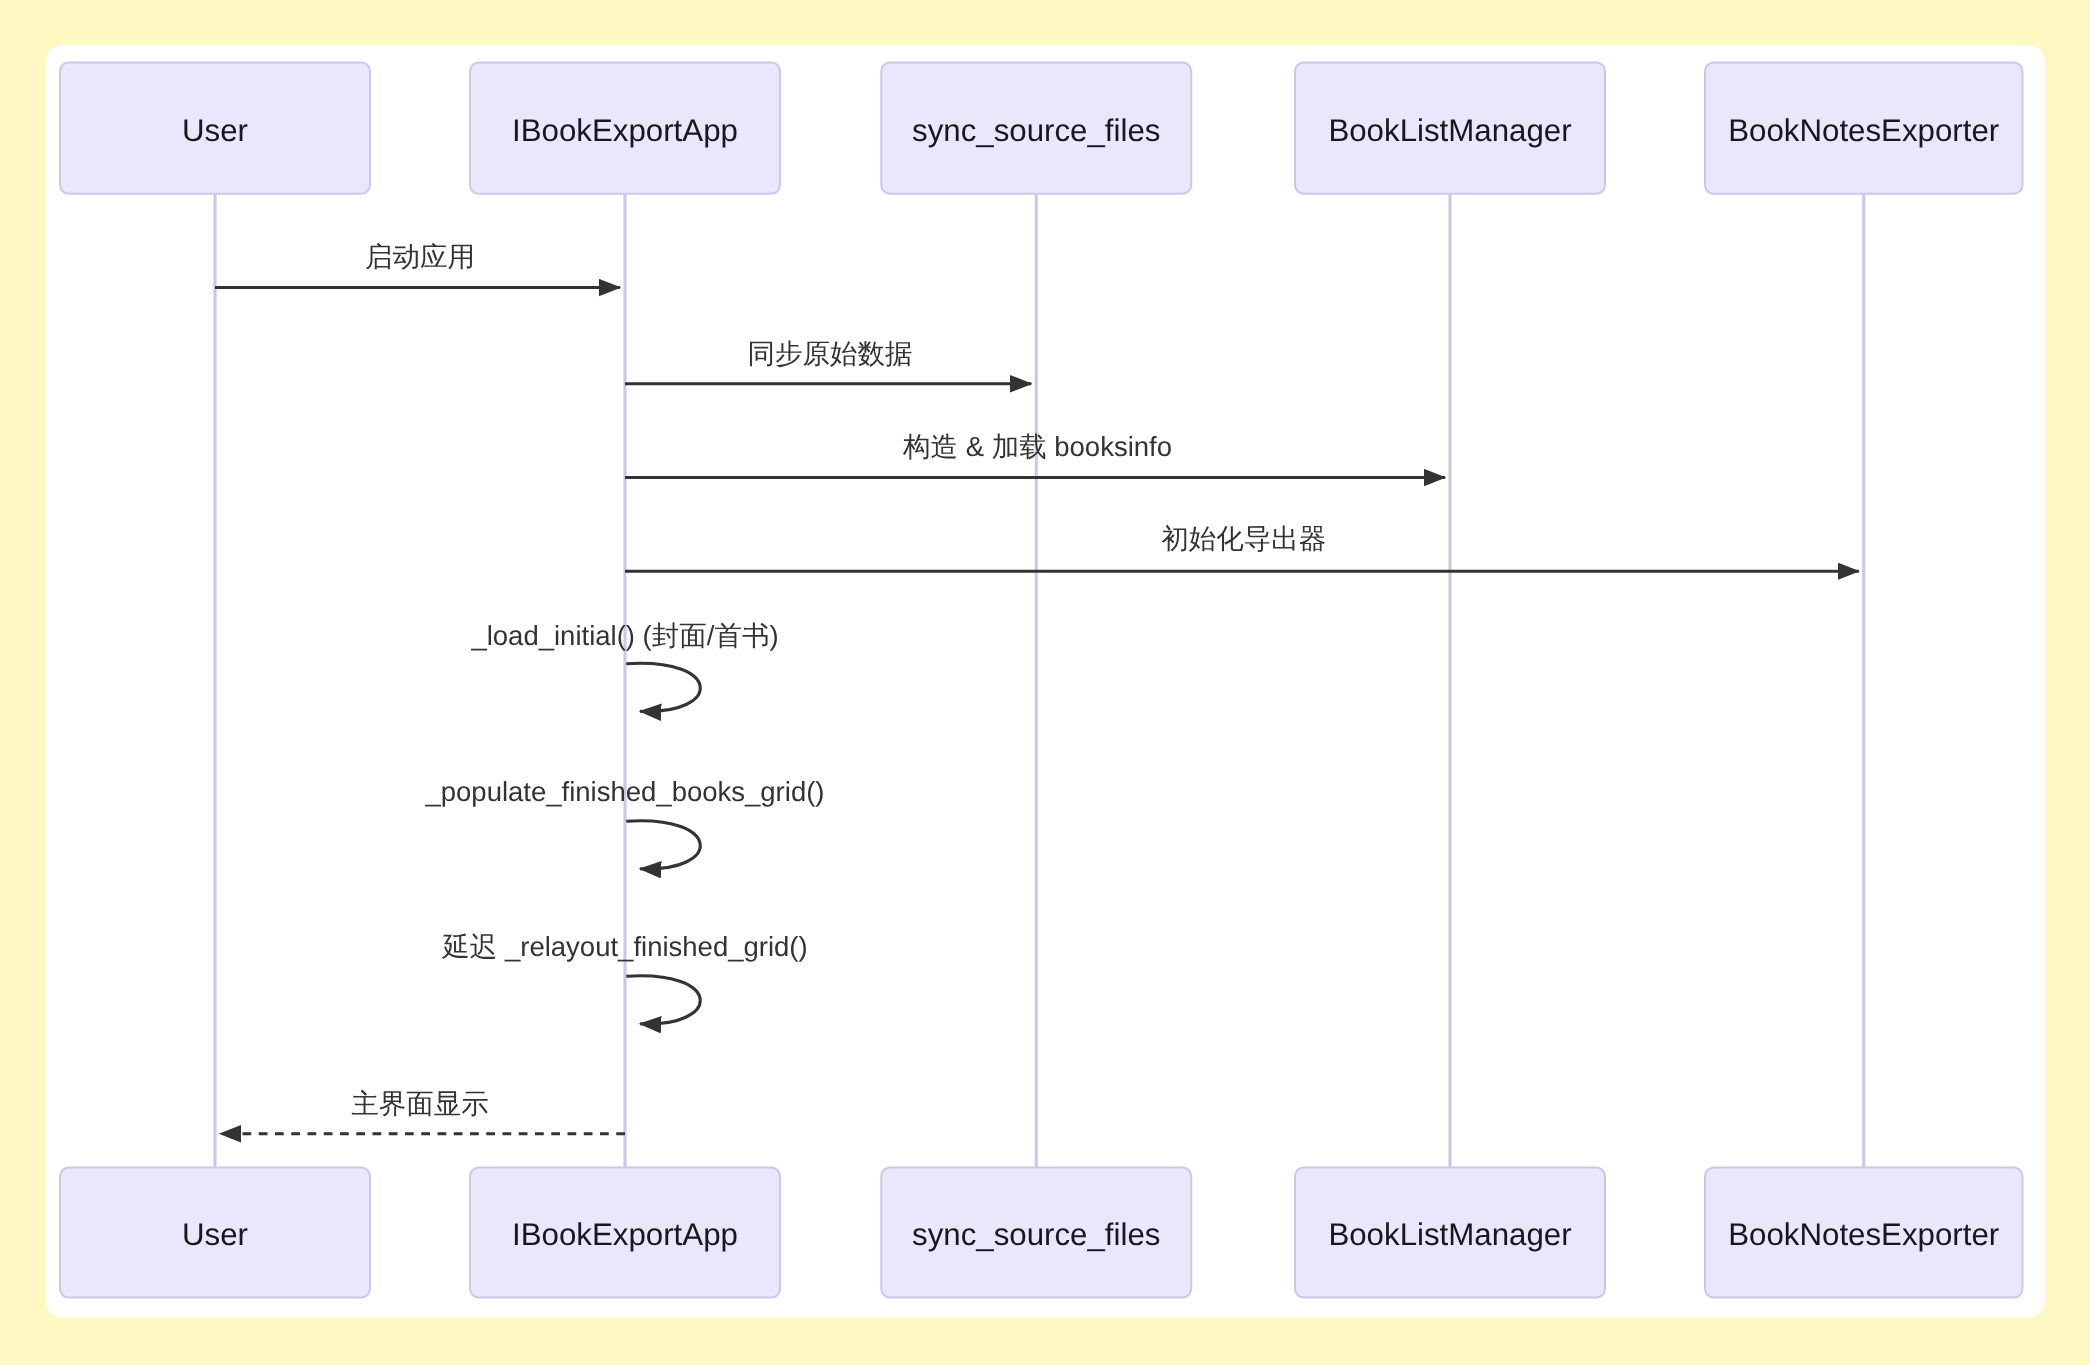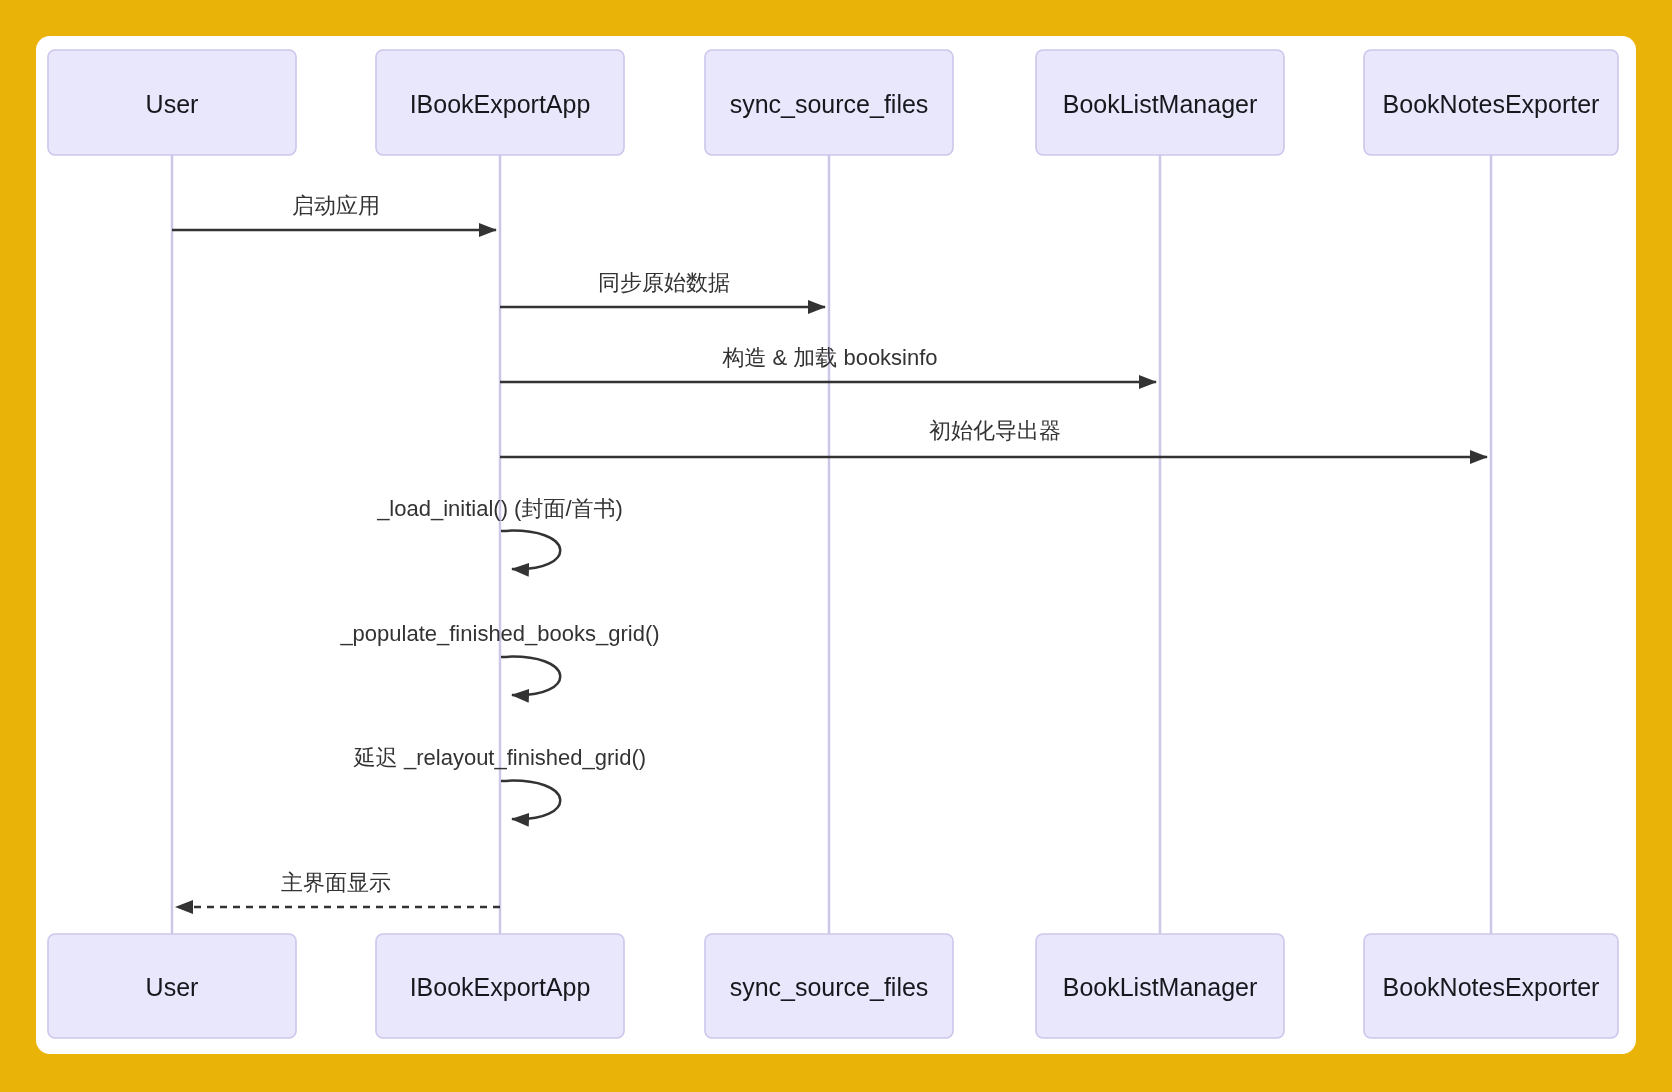--- a/index.html
+++ b/index.html
@@ -8,21 +8,21 @@
     background: #000000;
     width: 1672px;
     height: 1092px;
     overflow: hidden;
     font-family: "Liberation Sans", sans-serif;
   }
   .stage {
     position: relative;
     width: 1672px;
     height: 1092px;
-    background: #eab308;
+    background: #fef9c3;
   }
   svg { display: block; }
   .actor-box {
     fill: #E9E7FB;
     stroke: #CDC6EC;
     stroke-width: 1.6;
   }
   .actor-label {
     fill: #15181d;
     font-size: 25px;

